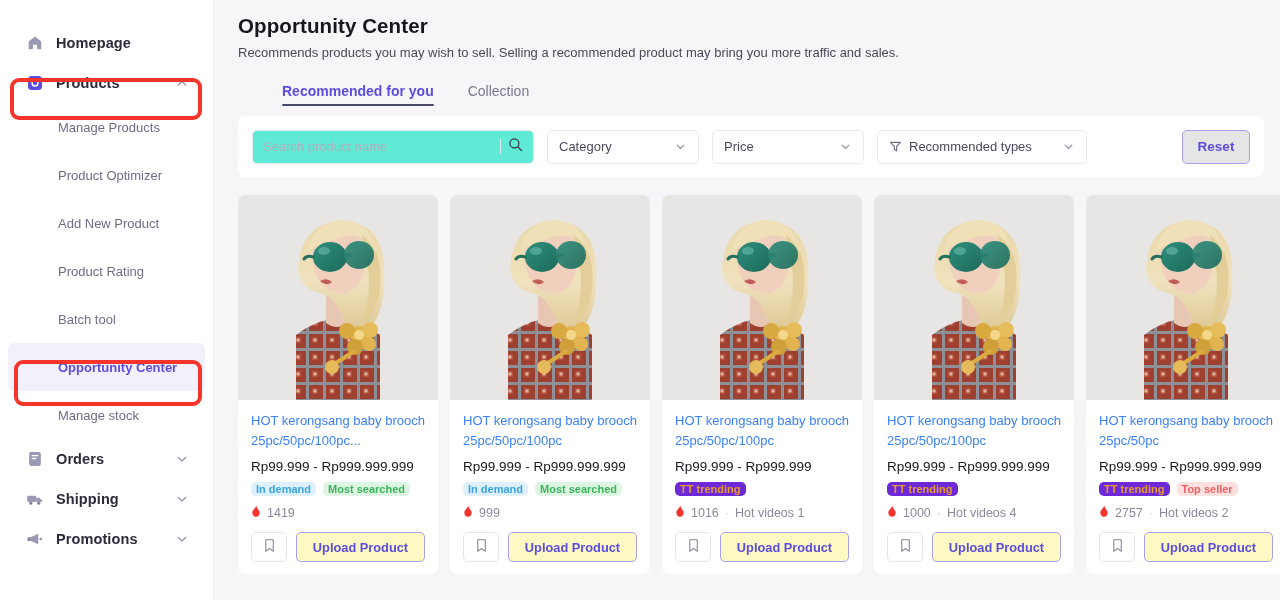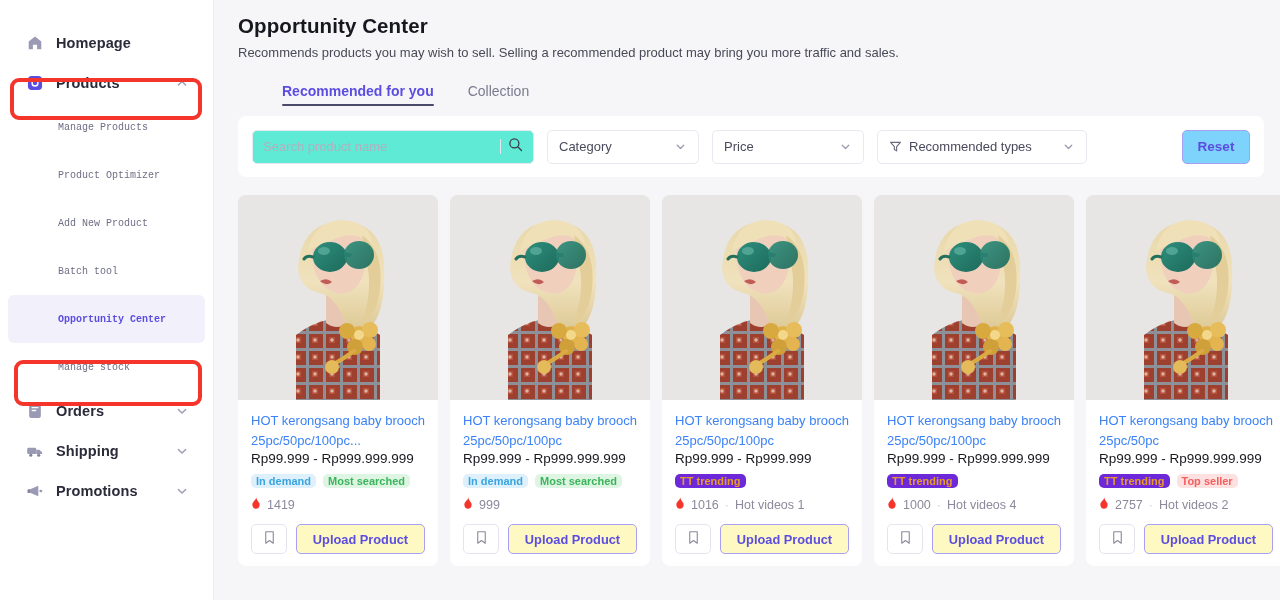--- a/index.html
+++ b/index.html
@@ -39,26 +39,25 @@
   .nav-label {
     font-size: 14.5px; font-weight: bold;
     color: #2b2b3a; letter-spacing: .1px;
     flex: 1 1 auto; white-space: nowrap;
   }
   .chev { width: 14px; height: 14px; flex: 0 0 14px; color: #9a9ab0; }
   .sub-item {
     height: 48px;
     display: flex; align-items: center;
     padding-left: 50px;
-    font-size: 10px;
+    font-size: 13px;
     color: #6e6e85;
     cursor: pointer;
     margin: 0 8px;
     border-radius: 6px;
-    font-family: Liberation Mono, monospace;
   }
   .sub-item.active {
     background: #f2f1fb;
     color: #5b4de0;
     font-weight: bold;
   }
   
   .redbox {
     position: absolute;
     border: 4px solid #f5352b;
@@ -142,21 +141,21 @@
   .sel .funnel { width: 13px; height: 13px; color: #6a6a80; margin-right: 7px; }
   #sel-category { width: 152px; }
   #sel-price { width: 152px; }
   #sel-rectypes { width: 210px; }
   .spacer { flex: 1 1 auto; }
   .reset-btn {
     width: 68px; height: 34px;
     border: 1px solid #a79ff0;
     border-radius: 5px;
     color: #5b4de0; font-size: 13.5px; font-weight: bold;
-    background: #7dd3fc; cursor: pointer;
+    background: #e5e5e5; cursor: pointer;
     display: flex; align-items: center; justify-content: center;
     font-family: "Liberation Sans", sans-serif;
   }
 
   
   .grid {
     margin-top: 18px;
     display: flex; gap: 12px;
   }
   .card {
@@ -172,21 +171,21 @@
     background: #e9e9e9;
     position: relative; overflow: hidden;
   }
   .card-img svg { display: block; width: 200px; height: 205px; }
   .card-body { padding: 11px 13px 12px 13px; }
   .p-name {
     font-size: 13px; color: #3b82f6; line-height: 1.55;
     height: 40px; overflow: hidden;
   }
   .p-price {
-    font-size: 13.5px; color: #18181f; margin-top: 0;
+    font-size: 13.5px; color: #18181f; margin-top: 8px;
     white-space: nowrap;
   }
   .badges { display: flex; gap: 7px; margin-top: 8px; flex-wrap: nowrap; }
   .badge {
     font-size: 11px; font-weight: bold;
     padding: 1px 5px; border-radius: 5px;
     white-space: nowrap;
   }
   .b-indemand { background: #def0fb; color: #3aa4e0; }
   .b-mostsearched { background: #dff5e4; color: #3bb55b; }
@@ -244,20 +243,21 @@
             </svg>
           </span>
           <span class="nav-label">Products</span>
           <span class="chev"><svg width="14" height="14" viewBox="0 0 16 16" fill="none" stroke="currentColor" stroke-width="1.6">
               <polyline points="3.8,10.4 8,6.2 12.2,10.4" stroke-linecap="round" stroke-linejoin="round"></polyline>
             </svg></span>
         </div>
         <div class="sub-item">Manage Products</div>
         <div class="sub-item">Product Optimizer</div>
         <div class="sub-item">Add New Product</div>
+        <div class="sub-item">Product Rating</div>
         <div class="sub-item">Batch tool</div>
         <div class="sub-item active">Opportunity Center</div>
         <div class="sub-item">Manage stock</div>
       </div>
       <div class="nav-group">
         <div class="nav-top">
           <span class="nav-ico">
             <svg width="18" height="18" viewBox="0 0 24 24">
               <rect x="4.2" y="2.8" width="15.6" height="18.4" rx="2.4" fill="#9a9ab4"></rect>
                 <rect x="7.4" y="6.6" width="9.2" height="1.8" rx=".9" fill="#ffffff"></rect>

